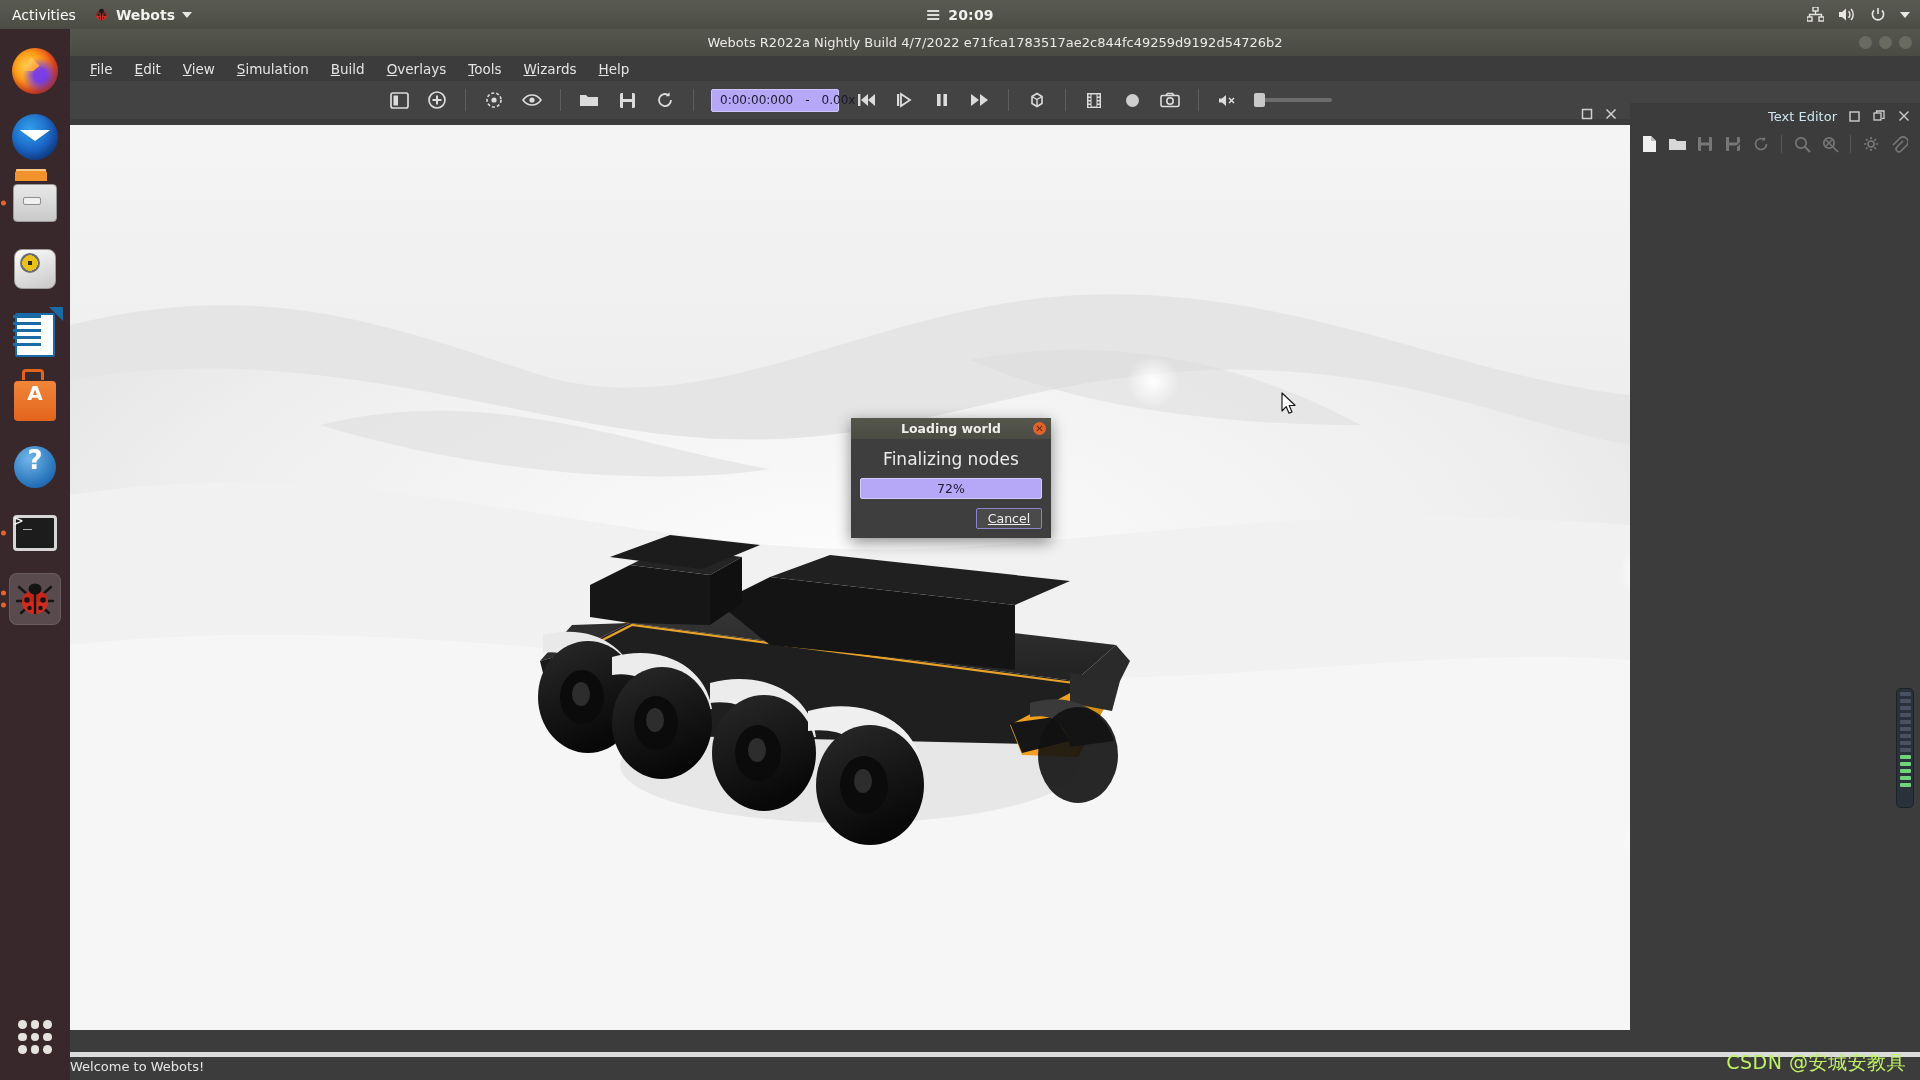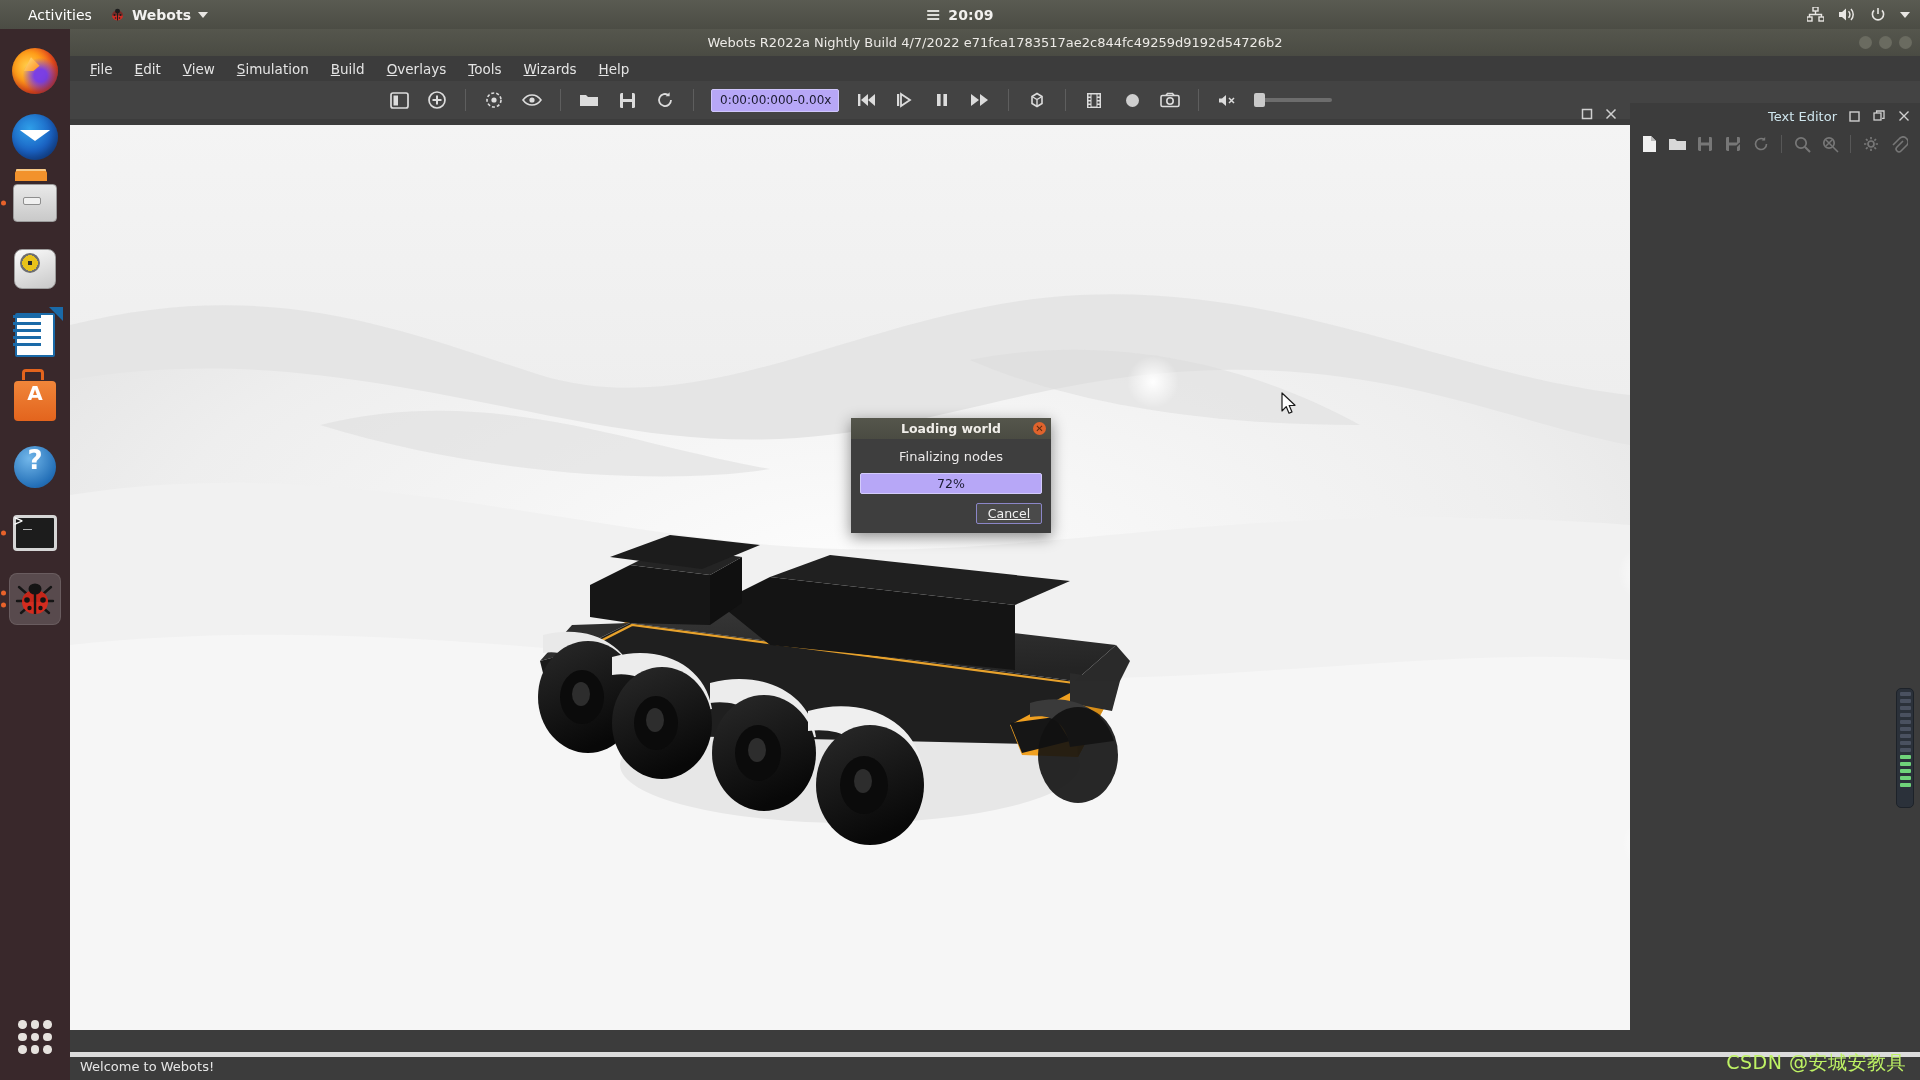--- a/index.html
+++ b/index.html
@@ -13,21 +13,21 @@
   #screen { position: relative; width: 1920px; height: 1080px; }
 
   
   .topbar {
     position: absolute; left: 0; top: 0; width: 1920px; height: 29px;
     background: linear-gradient(180deg,#5a5b52 0%,#4b4c44 100%);
     display: flex; align-items: center;
     color: #f2f1ef; font-size: 14px;
     z-index: 60;
   }
-  .topbar .activities { padding: 0 10px 0 28px; font-size: 14px; color: #ffffff; }
+  .topbar .activities { padding: 0 10px 0 12px; font-size: 14px; color: #ffffff; }
   .topbar .appmenu { display: flex; align-items: center; gap: 7px; padding: 0 8px; }
   .topbar .appmenu .appname { font-weight: bold; font-size: 14px; }
   .tb-center { position: absolute; left: 50%; transform: translateX(-50%); display: flex; align-items: center; gap: 8px; }
   .tb-clock { font-size: 14px; font-weight: bold; letter-spacing: .2px; }
   .tb-right { position: absolute; right: 10px; display: flex; align-items: center; gap: 14px; }
   .caret-dn { width:0;height:0;border-left:5px solid transparent;border-right:5px solid transparent;border-top:6px solid #e8e6e3; }
   .tb-ico svg { display:block; }
 
   
   .bug-mini { width: 15px; height: 13px; position: relative; }
@@ -112,21 +112,21 @@
   .menubar span u { text-decoration: underline; }
 
   
   .toolbar { height: 38px; background: #434343; display: flex; align-items: center; gap: 0px;
              padding-left: 310px; }
   .tb-sep { width: 1px; height: 22px; background: #5e5e5e; margin: 0 9px; }
   .tbtn { width: 30px; height: 28px; display:flex; align-items:center; justify-content:center; margin: 0 4px; }
   .time-box { width: 128px; height: 23px; background: #b7a7f7;
               border: 1px solid #cfc6fb; border-radius: 2px;
               display: flex; align-items: center; justify-content: space-between;
-              padding: 0 8px; color: #1a1a2e; font-size: 12px; margin: 0 8px; }
+              padding: 0 8px; color: #1a1a2e; font-size: 12px; margin: 0 8px; gap: 12px; }
   .vol-slider { width: 78px; height: 4px; background: #6d6d6d; border-radius: 2px; position: relative; margin-left: 8px; }
   .vol-knob { position: absolute; left: 0; top: -5px; width: 11px; height: 14px; background: #c9c9c9; border-radius: 2px; }
 
   
   .view-wrap { position: absolute; left: 0; top: 74px; width: 1850px; height: 930px; }
   .view-head { position: absolute; right: 295px; top: 0; width: 60px; height: 22px;
                display: flex; align-items: center; justify-content: flex-end; gap: 12px; padding-right: 8px; }
   .scene { position: absolute; left: 0; top: 22px; width: 1560px; height: 905px;
            background: linear-gradient(180deg,#f2f2f2 0%,#e7e7e7 40%,#f5f5f5 100%); overflow: hidden; }
 
@@ -142,36 +142,36 @@
   .editor-body { position:absolute; left:0; right:0; top:56px; bottom:0; background:#3c3c3c; }
 
   
   .seg-widget { position:absolute; right: 6px; top: 585px; width: 18px; height: 120px;
                 background:#2b313a; border-radius: 5px; border:1px solid #1d2229; }
   .seg-widget i { display:block; width:11px; height:4px; margin: 3px auto 0 auto; background:#4a5160; border-radius:1px; }
   .seg-widget i.on { background:#6fd37a; }
 
   
   .statusbar { position:absolute; left:0; bottom:0; width:1850px; height:28px;
-               background:#3c3c3c; color:#e6e6e6; font-size:13px; display:flex; align-items:center; padding-left:10px;}
+               background:#3c3c3c; color:#e6e6e6; font-size:13px; display:flex; align-items:center; }
   .status-seam { position:absolute; left:0; top:0; width:1850px; height:5px; background:#dcdcdc; }
 
   .watermark { position:absolute; right: 14px; bottom: 4px; color:#bef264; font-size:19px;
                font-family:"DejaVu Sans",sans-serif; z-index: 70; letter-spacing:.5px; }
 
   
   .dlg { position:absolute; left:851px; top:418px; width:200px; z-index: 80;
          background:#3e3e3e; box-shadow: 0 4px 14px rgba(0,0,0,.45); }
   .dlg-title { height:21px; background:linear-gradient(180deg,#55564c,#4a4b42);
                display:flex; align-items:center; justify-content:center; position:relative;
                color:#f0eee9; font-size:12.5px; font-weight:bold; }
   .dlg-x { position:absolute; right:5px; top:4px; width:13px; height:13px; border-radius:50%;
            background:#e0632c; color:#5a2a11; font-size:10px; line-height:13px; text-align:center; font-weight:bold;}
   .dlg-body { padding:8px 9px 9px 9px; }
-  .dlg-msg { text-align:center; color:#eceaea; font-size:13px; margin:2px 0 9px 0; }
+  .dlg-msg { text-align:center; color:#eceaea; font-size:17px; margin:2px 0 9px 0; }
   .dlg-prog { height:21px; background:#b7a7f7; border:1px solid #d3cbfb; border-radius:2px;
               display:flex;align-items:center;justify-content:center; color:#1c1c33; font-size:12.5px; }
   .dlg-actions { display:flex; justify-content:flex-end; margin-top:9px; }
   .dlg-cancel { min-width:66px; height:21px; background:#4a4a4a; border:1px solid #8b86c8;
                 color:#f0f0f0; font-size:12.5px; display:flex;align-items:center;justify-content:center; border-radius:2px;text-decoration:underline;}
 
   
   .cursor { position:absolute; left:1281px; top:392px; z-index: 90; }
 </style>
 </head>

